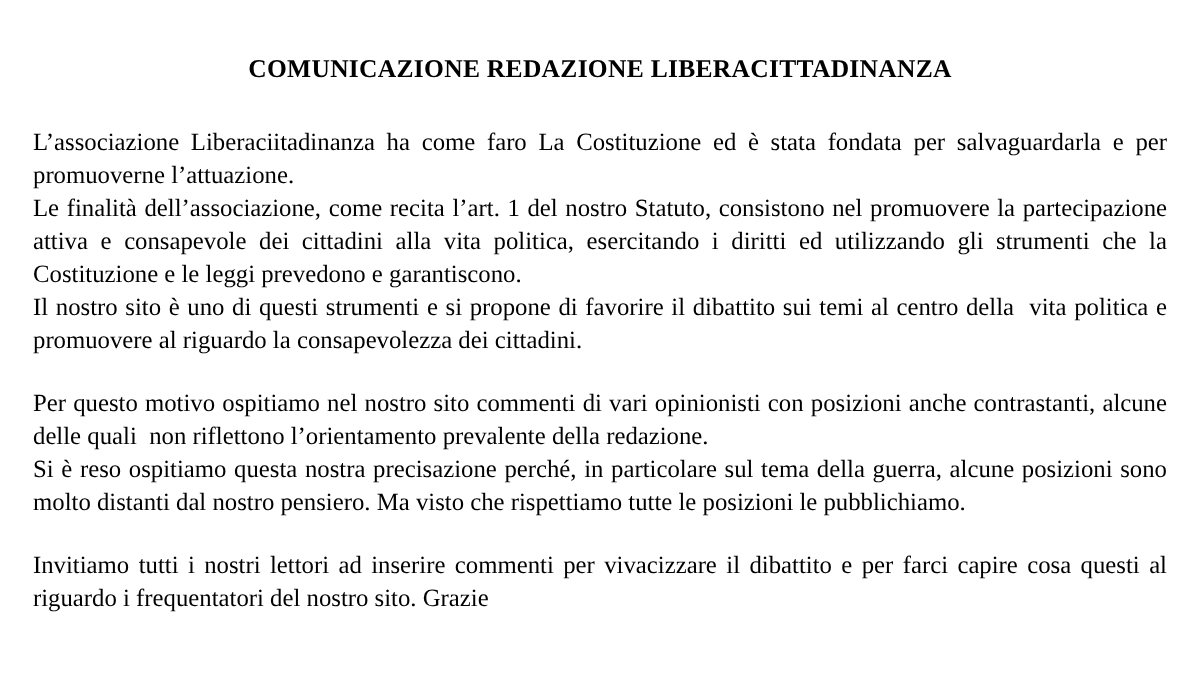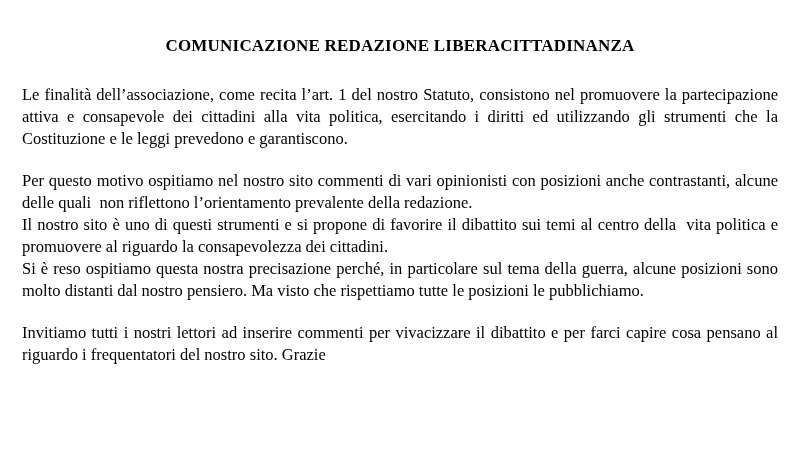--- a/index.html
+++ b/index.html
@@ -39,19 +39,20 @@
   .para.gap {
     margin-top: 20px;
   }
 </style>
 </head>
 <body>
 
 <div class="page" style="background: rgb(255, 255, 255); color: rgb(0, 0, 0);">
   <h1 class="title">COMUNICAZIONE REDAZIONE LIBERACITTADINANZA</h1>
   <div class="doc-body">
+      <p class="para">L’associazione Liberaciitadinanza ha come faro La Costituzione ed è stata fondata per salvaguardarla e per promuoverne l’attuazione.</p>
       <p class="para">Le finalità dell’associazione, come recita l’art. 1 del nostro Statuto, consistono nel promuovere la partecipazione attiva e consapevole dei cittadini alla vita politica, esercitando i diritti ed utilizzando gli strumenti che la Costituzione e le leggi prevedono e garantiscono.</p>
+      <p class="para">Il nostro sito è uno di questi strumenti e si propone di favorire il dibattito sui temi al centro della  vita politica e promuovere al riguardo la consapevolezza dei cittadini.</p>
       <p class="para gap">Per questo motivo ospitiamo nel nostro sito commenti di vari opinionisti con posizioni anche contrastanti, alcune delle quali  non riflettono l’orientamento prevalente della redazione.</p>
-      <p class="para">Il nostro sito è uno di questi strumenti e si propone di favorire il dibattito sui temi al centro della  vita politica e promuovere al riguardo la consapevolezza dei cittadini.</p>
       <p class="para">Si è reso ospitiamo questa nostra precisazione perché, in particolare sul tema della guerra, alcune posizioni sono  molto distanti dal nostro pensiero. Ma visto che rispettiamo tutte le posizioni le pubblichiamo.</p>
-      <p class="para gap">Invitiamo tutti i nostri lettori ad inserire commenti per vivacizzare il dibattito e per farci capire cosa pensano al riguardo i frequentatori del nostro sito. Grazie</p>
+      <p class="para gap">Invitiamo tutti i nostri lettori ad inserire commenti per vivacizzare il dibattito e per farci capire cosa questi al riguardo i frequentatori del nostro sito. Grazie</p>
     </div>
 </div>
 
 </body></html>

